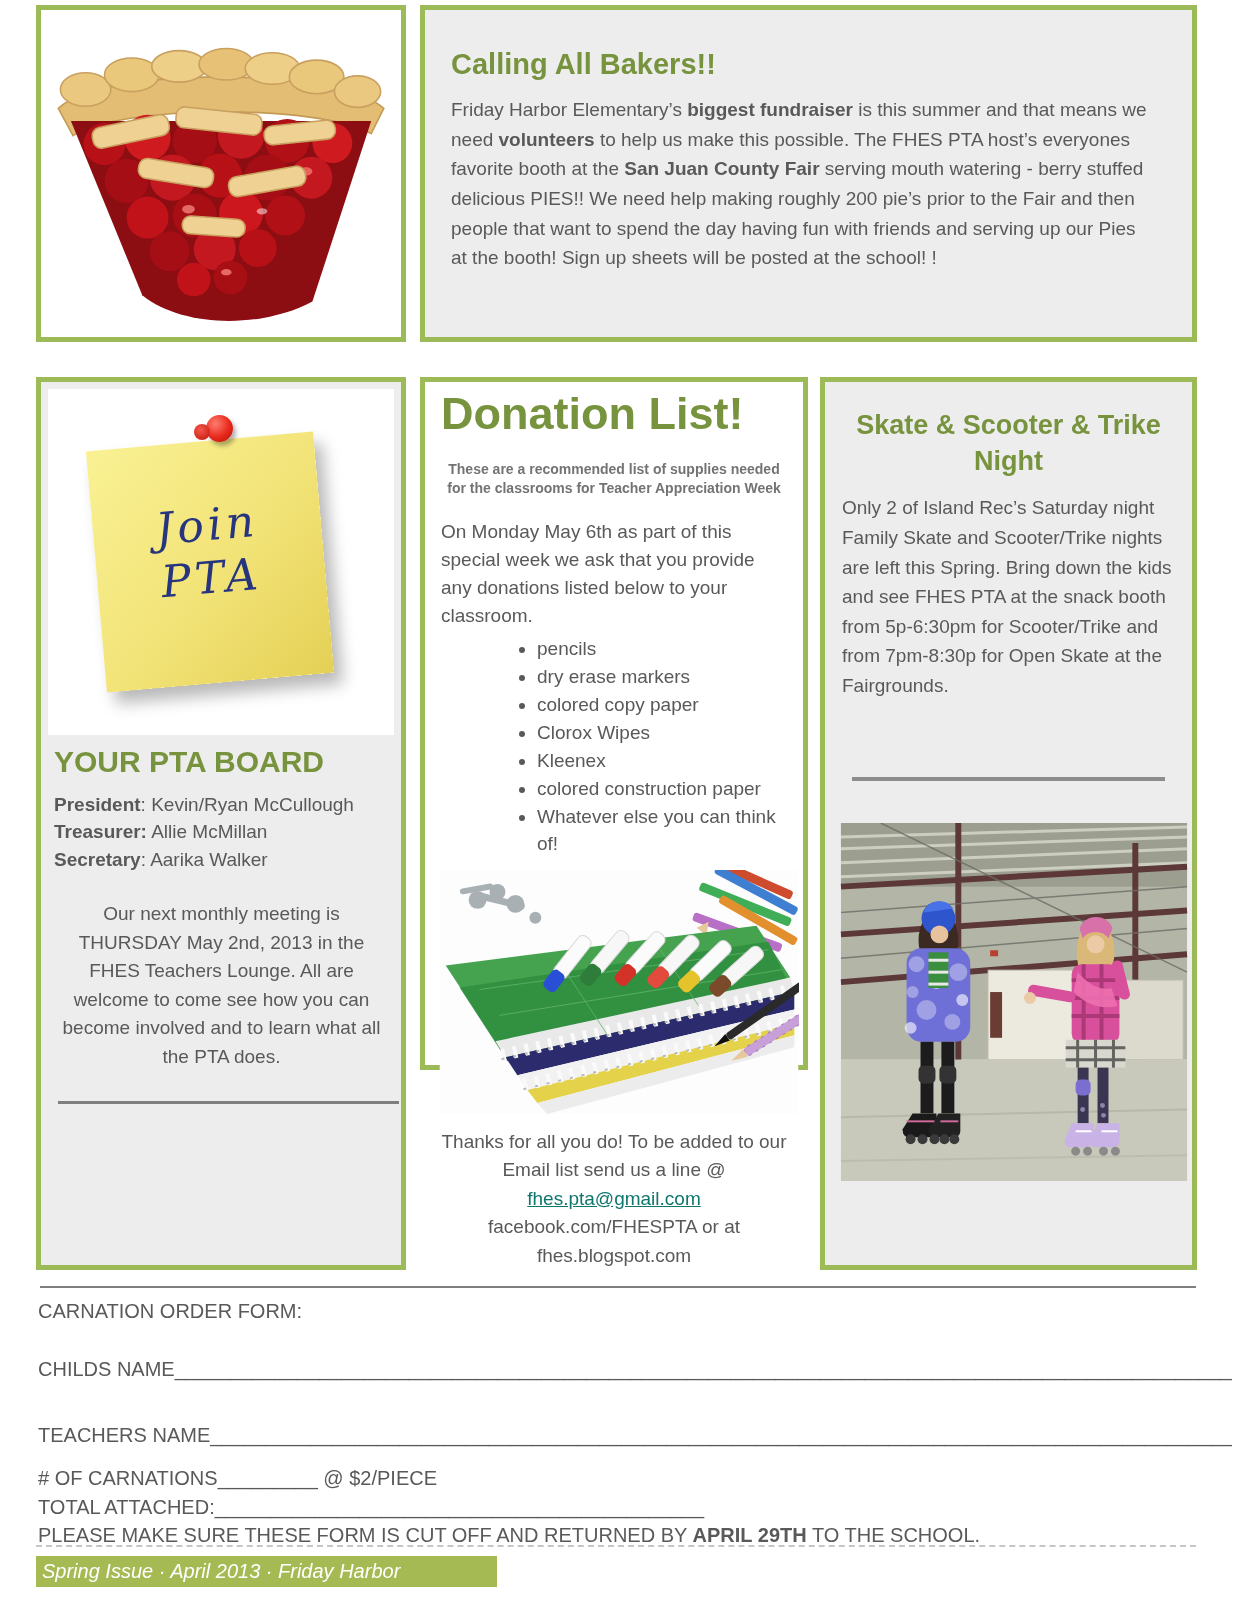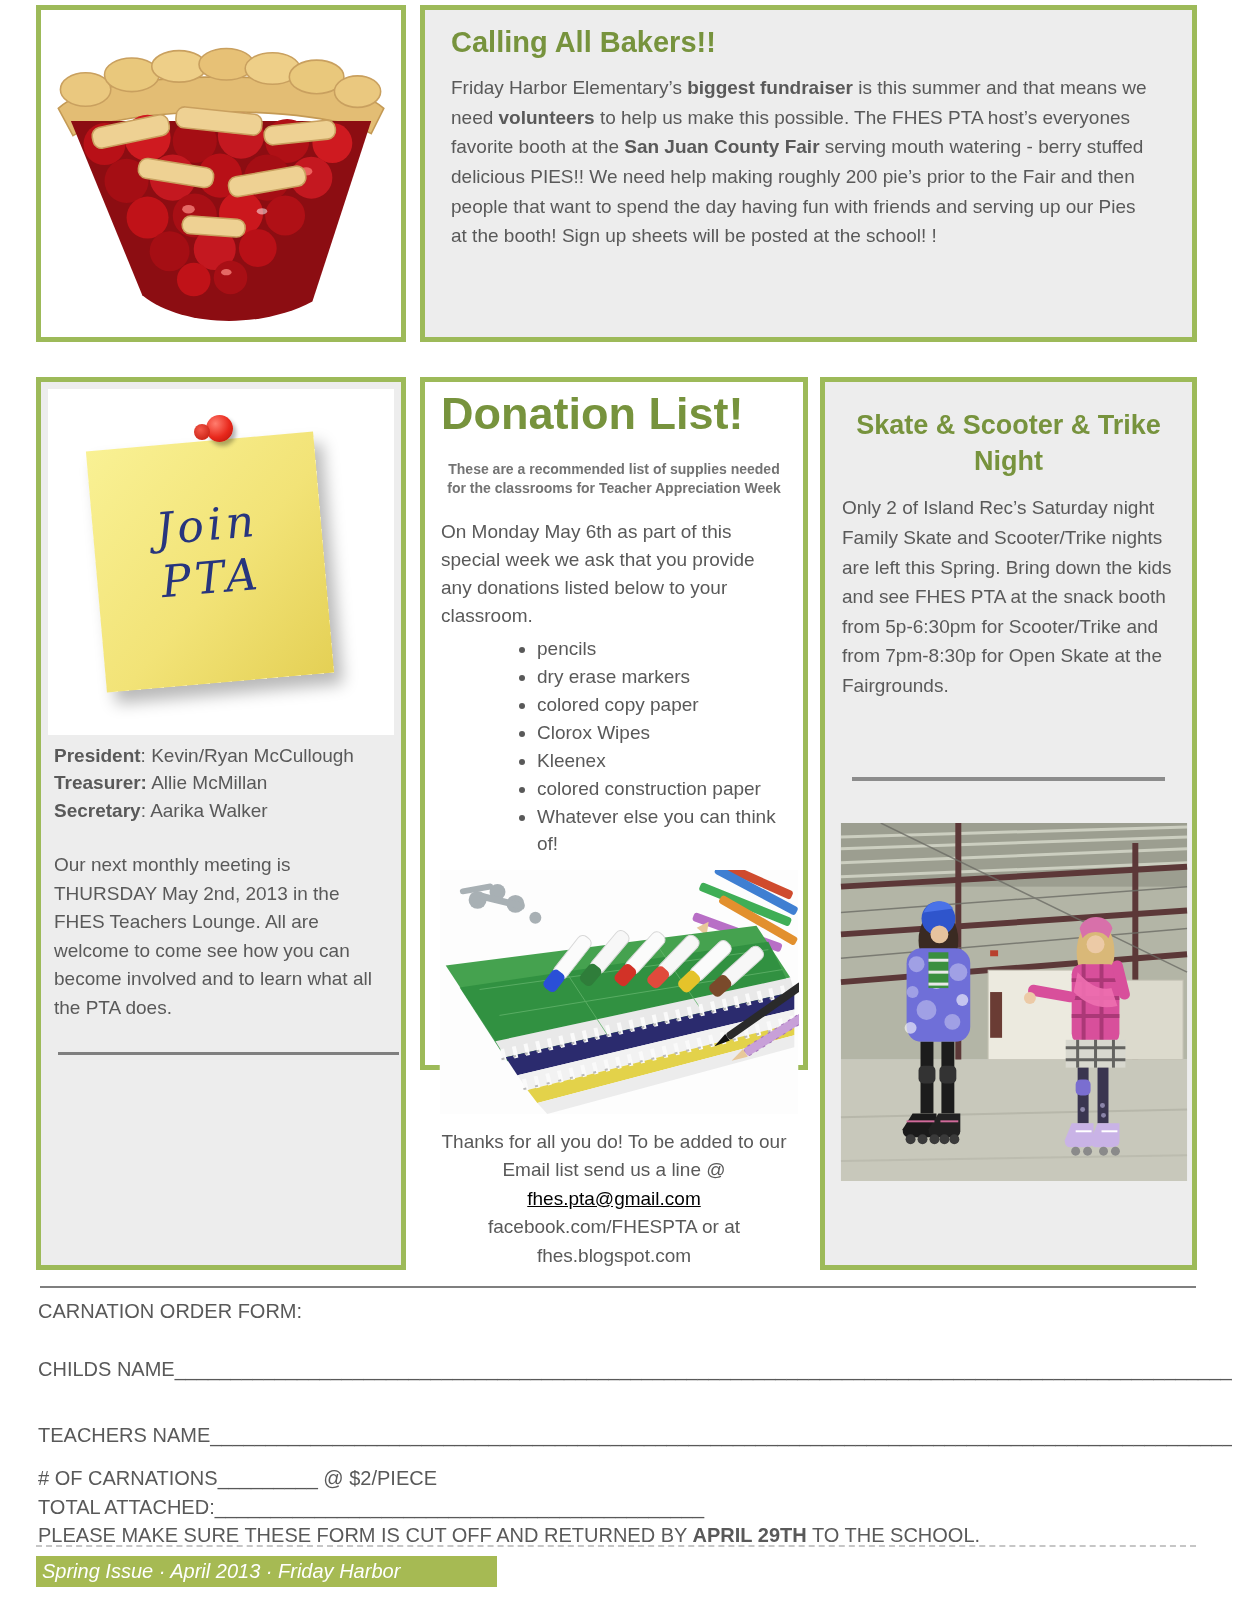--- a/index.html
+++ b/index.html
@@ -4,21 +4,21 @@
 <style>
   * { box-sizing: border-box; }
   html,body { margin:0; padding:0; }
   body {
     width:1236px; height:1600px; position:relative; background:#ffffff;
     font-family:"Liberation Sans", sans-serif; color:#595959; overflow:hidden;
   }
   b { font-weight:bold; }
   .box { position:absolute; border:5px solid #9dba59; }
   #topLeftBox  { left:36px;  top:5px;   width:370px; height:337px; background:#ffffff; }
-  #topRightBox { left:420px; top:5px;   width:777px; height:337px; background:#ededed; padding:16px 30px 0 26px; }
+  #topRightBox { left:420px; top:5px;   width:777px; height:337px; background:#ededed; padding:38px 30px 0 26px; }
   #midLeftBox  { left:36px;  top:377px; width:370px; height:893px; background:#ededed; }
   #midCenterBox{ left:420px; top:377px; width:388px; height:693px; background:#ffffff; padding:4px 13px 0; }
   #midRightBox { left:820px; top:377px; width:377px; height:893px; background:#ededed; padding:26px 15px 4px; }
 
   .green-h { color:#77933d; font-weight:bold; margin:0; }
   #topRightBox .green-h { font-size:29px; margin-bottom:14px; }
   .body-text { font-size:19px; line-height:1.56; margin:0; }
 
   
   .photo-white { background:#ffffff; margin:7px; height:346px; position:relative; overflow:hidden; }
@@ -31,33 +31,33 @@
     font-size:44px; text-align:center; letter-spacing:4px; line-height:1.2; }
   .note-line.first { margin-top:58px; }
   .pin { position:absolute; left:158px; top:26px; width:27px; height:27px; border-radius:50%;
     background:radial-gradient(circle at 35% 32%, #ff7d6e 0%, #e8281c 55%, #b01108 100%);
     box-shadow:3px 4px 4px rgba(0,0,0,.30); }
   .pin::after { content:""; position:absolute; left:-12px; top:9px; width:16px; height:16px;
     border-radius:50%; background:radial-gradient(circle at 40% 35%, #f4584a, #c01508); }
 
   #midLeftBox h2.green-h { font-size:30px; margin:10px 0 12px 13px; }
   .board { margin:0 12px 0 13px; font-size:19px; line-height:1.44; }
-  .meeting { margin:27px 12px 0 13px; font-size:19px; line-height:1.5; }
+  .meeting { margin:27px 12px 0 13px; font-size:19px; line-height:1.5;text-align:center; }
   .divider { border:none; border-top:3px solid #7f7f7f; margin:0; }
   #midLeftBox .divider { margin:30px 2px 0 17px; width:341px; }
 
   #midCenterBox h1.green-h { font-size:45px; letter-spacing:0; margin:2px 0 0 3px; }
   .don-sub { color:#737373; font-weight:bold; font-size:14px; text-align:center;
     line-height:1.33; margin:20px 4px 0; }
   .don-intro { font-size:19px; line-height:1.47; margin:21px 0 0 3px; }
   ul.don-list { margin:6px 0 0; padding-left:99px; font-size:19px; line-height:1.42; }
   ul.don-list li { margin:1px 0; }
   .supplies-wrap { margin:12px 0 0 1px; line-height:0; }
   .thanks { text-align:center; font-size:19px; line-height:1.5; margin:14px 0 0; }
-  a.email-link { color:#000000; text-decoration:underline;text-align:right; }
+  a.email-link { color:#0f766e; text-decoration:underline;text-align:right; }
 
   #midRightBox h2.green-h { font-size:27px; text-align:center; line-height:1.32; margin:0 6px 14px; }
   #midRightBox .divider { border-top-width:4px; border-top-color:#8c8c8c; margin:76px 12px 0; }
   .skate-wrap { margin:42px auto 0; width:348px; line-height:0; }
 
   
   .rule { position:absolute; left:40px; top:1286px; width:1156px; border-top:2px solid #7f7f7f; }
   .form-line { position:absolute; left:38px; width:1194px; font-size:20px;
     white-space:nowrap; overflow:hidden; color:#595959; }
   #fHeading    { top:1300px; }
@@ -135,20 +135,21 @@
 </div>
 
 <div class="box" id="midLeftBox">
   <div class="photo-white">
     <div class="note">
       <div class="note-line first">Join</div>
       <div class="note-line">PTA</div>
     </div>
     <div class="pin"></div>
   </div>
+  <h2 class="green-h">YOUR PTA BOARD</h2>
   <div class="board">
       <div><b>President</b><span>: Kevin/Ryan McCullough</span></div>
       <div><b>Treasurer:</b><span> Allie McMillan</span></div>
       <div><b>Secretary</b><span>: Aarika Walker</span></div>
     </div>
   <p class="meeting">Our next monthly meeting is THURSDAY May 2nd, 2013 in the FHES Teachers Lounge. All are welcome to come see how you can become involved and to learn what all the PTA does.</p>
   <hr class="divider">
 </div>
 
 <div class="box" id="midCenterBox">

